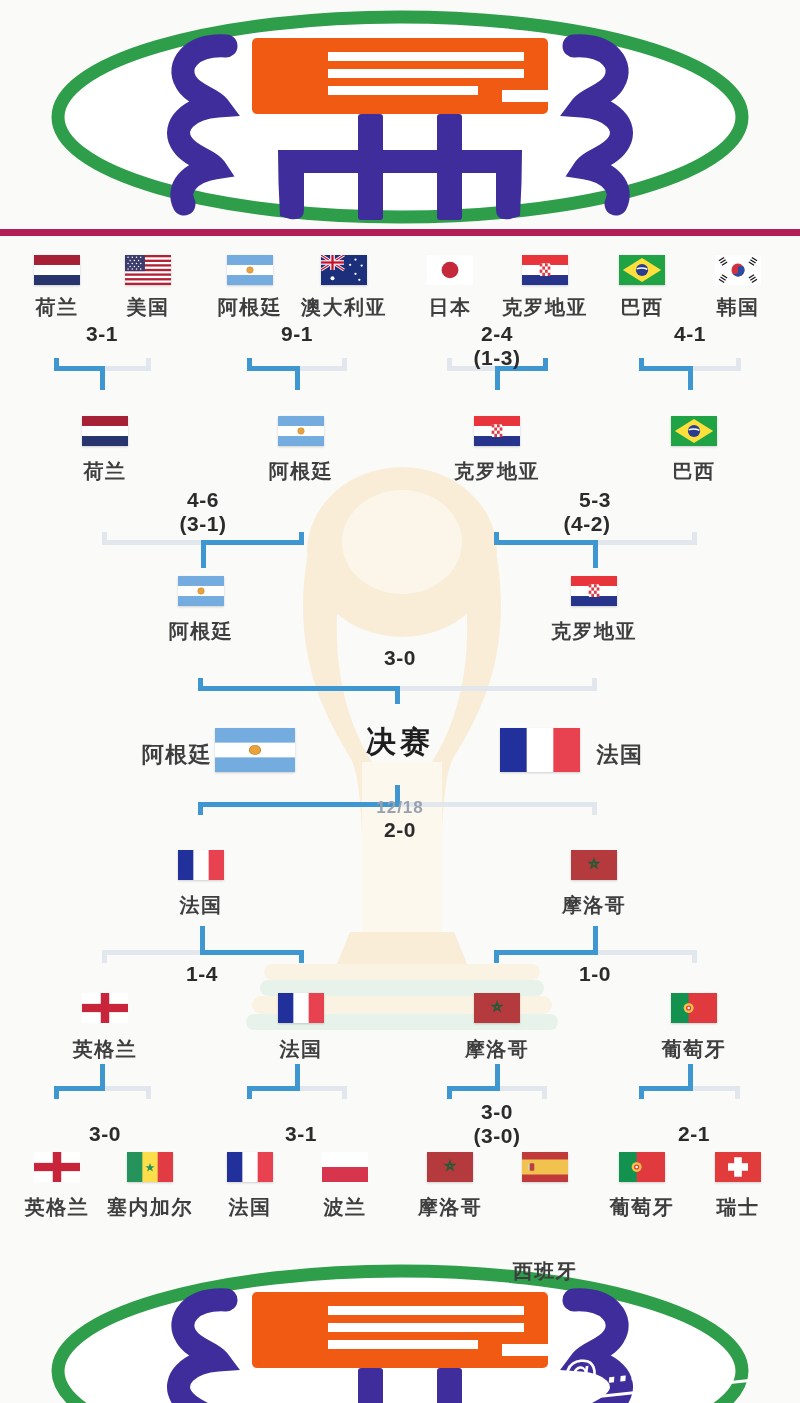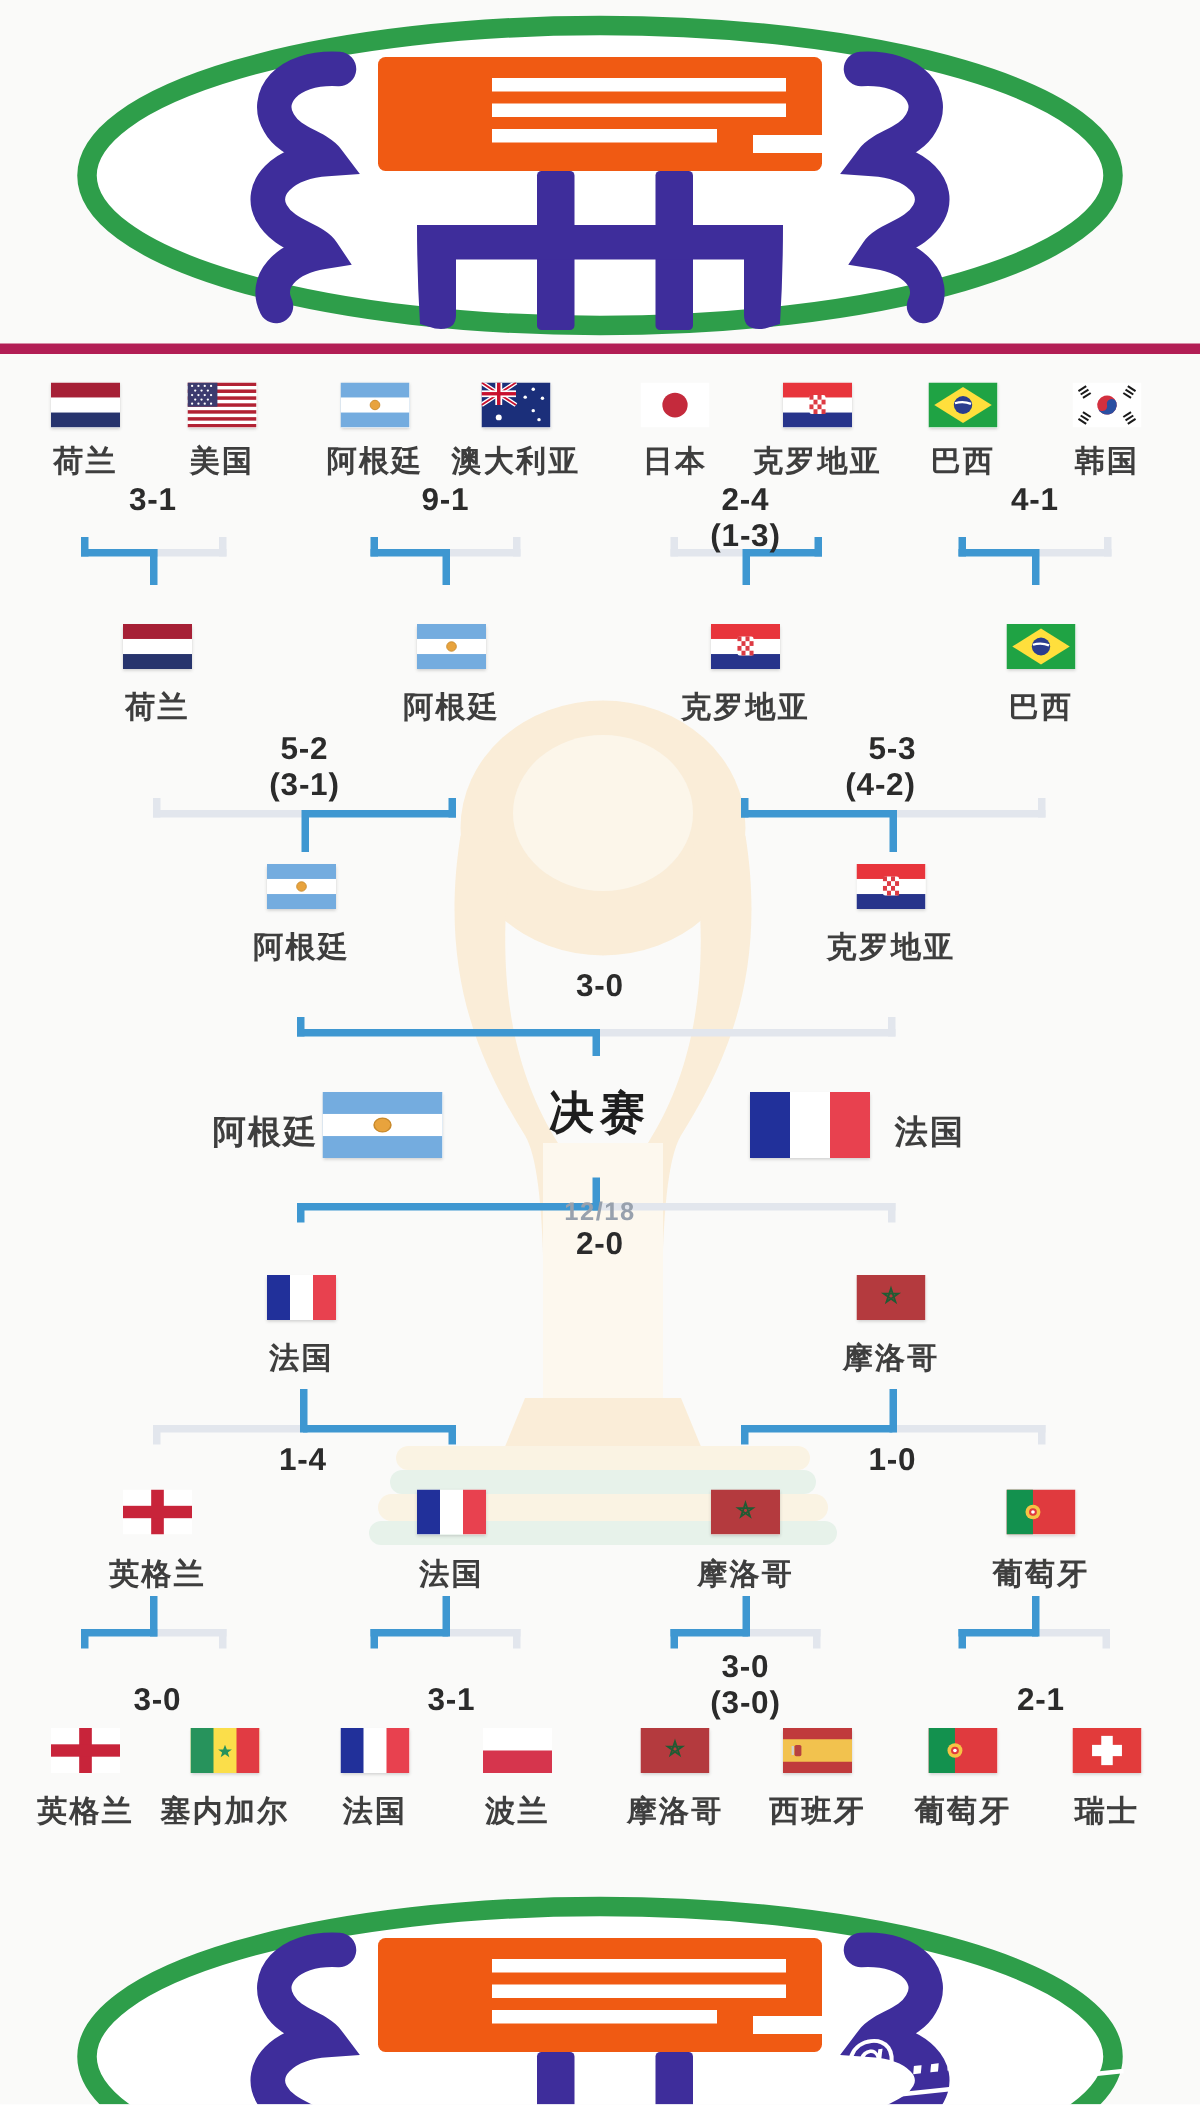--- a/index.html
+++ b/index.html
@@ -307,21 +307,21 @@
         <circle cx="30" cy="20" r="8" fill="#2A3C8E"></circle>
         <path d="M23,18.5 Q30,16 37,19" stroke="#fff" stroke-width="2" fill="none"></path>
       </svg>
     </div>
 
   <div class="lbl" style="left:105px;top:458px">荷兰</div>
   <div class="lbl" style="left:301px;top:458px">阿根廷</div>
   <div class="lbl" style="left:497px;top:458px">克罗地亚</div>
   <div class="lbl" style="left:694px;top:458px">巴西</div>
 
-  <div class="score" style="left:203px;top:488px">5-2</div>
+  <div class="score" style="left:203px;top:488px">4-6</div>
   <div class="score" style="left:203px;top:512px">(3-1)</div>
   <div class="score" style="left:595px;top:488px">5-3</div>
   <div class="score" style="left:587px;top:512px">(4-2)</div>
 
   <div class="conn" style="left:102px;top:540px;width:202px">
     <i class="ln gray" style="left:0;width:101px"></i>
       <i class="ln blue" style="left:101px;width:101px"></i>
     <i class="tku gray" style="left:0"></i>
       <i class="tku blue" style="right:0"></i>
     <i class="std blue" style="left:99px;height:28px"></i>
@@ -567,21 +567,21 @@
         <rect x="25" y="7" width="10" height="26" fill="#fff"></rect>
         <rect x="17" y="15" width="26" height="10" fill="#fff"></rect>
       </svg>
     </div>
 
   <div class="lbl" style="left:57px;top:1194px">英格兰</div>
   <div class="lbl" style="left:150px;top:1194px">塞内加尔</div>
   <div class="lbl" style="left:250px;top:1194px">法国</div>
   <div class="lbl" style="left:345px;top:1194px">波兰</div>
   <div class="lbl" style="left:450px;top:1194px">摩洛哥</div>
-  <div class="lbl" style="left:545px;top:1194px">西班牙</div>
+  <div class="lbl" style="left:545px;top:1258px">西班牙</div>
   <div class="lbl" style="left:642px;top:1194px">葡萄牙</div>
   <div class="lbl" style="left:738px;top:1194px">瑞士</div>
 
   <div class="logo" id="logoBottom">
       <svg viewBox="0 0 720 218" preserveAspectRatio="none" xmlns="http://www.w3.org/2000/svg">
         <ellipse cx="360" cy="109" rx="342" ry="100" fill="#fff" stroke="#2E9E4A" stroke-width="13"></ellipse>
         <rect x="212" y="30" width="296" height="76" rx="5" fill="#F05A13"></rect>
         <g fill="#fff">
           <rect x="288" y="44" width="196" height="9"></rect>
           <rect x="288" y="61" width="196" height="9"></rect>

